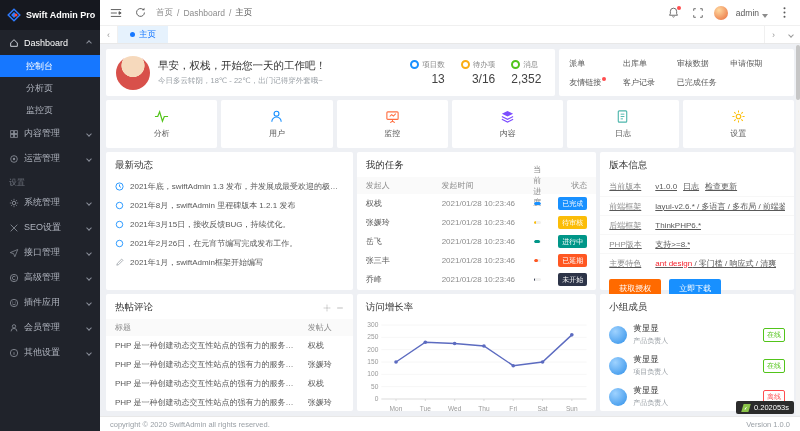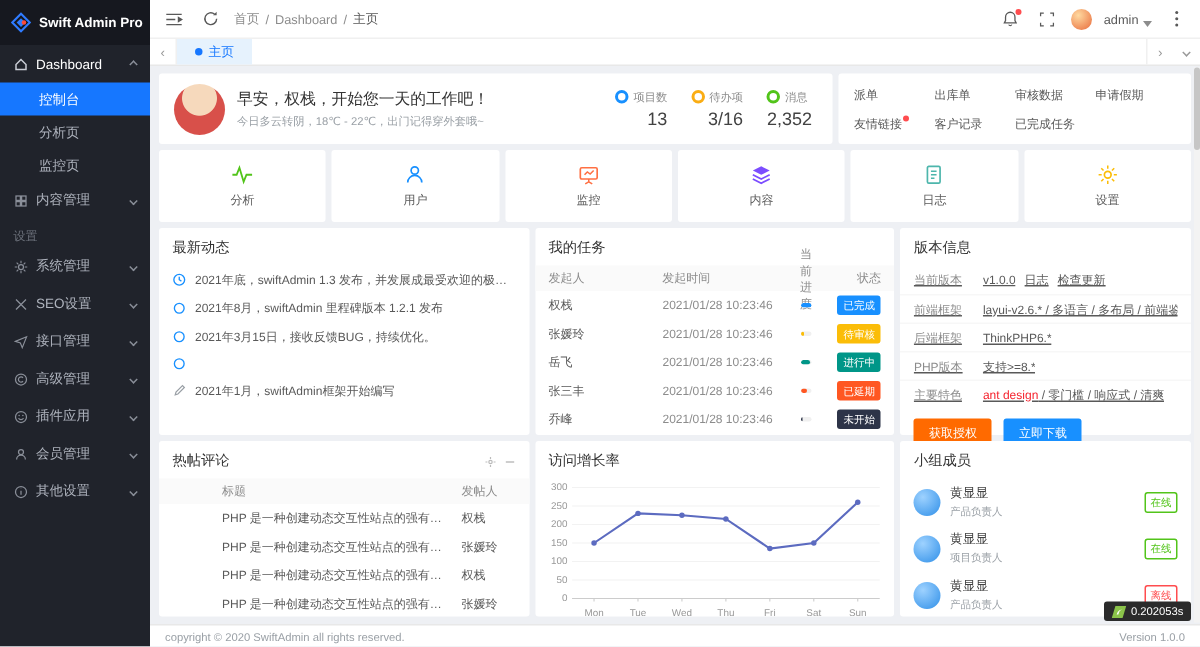--- a/index.html
+++ b/index.html
@@ -87,21 +87,21 @@
   .vrow { display:flex; align-items:center; gap:6px; padding:0 9px; height:19px; font-size:8px; color:#595959; border-top:1px solid #f7f7f7;text-decoration:underline; }
   .vrow .vl { color:#8c8c8c; width:40px; flex-shrink:0; }
   .vrow .vv { white-space:nowrap; overflow:hidden; }
   .vlink { color:#595959; cursor:pointer; }
   .hl { color:#f5222d; }
   .vbtns { display:flex; gap:8px; padding:7px 9px 0; }
   .btn { color:#fff; font-size:8px; padding:4px 10px; border-radius:2px; border:none; cursor:pointer; font-family:inherit; }
 
   .crow { display:flex; align-items:center; padding:0 9px; height:19px; font-size:8px; color:#595959; }
   .crow.head { background:#fafafa; color:#8c8c8c; height:17px; }
-  .cc-t { flex:1; white-space:nowrap; overflow:hidden; text-overflow:ellipsis; padding-right:8px;margin-left:33px; }
+  .cc-t { flex:1; white-space:nowrap; overflow:hidden; text-overflow:ellipsis; padding-right:8px; }
   .cc-a { width:36px; text-align:left; }
 
   .member { display:flex; align-items:center; gap:6px; padding:4px 9px; }
   .m-av { width:18px; height:18px; border-radius:50%; background:radial-gradient(circle at 35% 30%,#9ed2ff,#2f8fe8); flex-shrink:0; }
   .m-tx { flex:1; min-width:0; }
   .m-name { font-size:8.5px; color:#424242; }
   .m-role { font-size:7px; color:#9aa0a6; margin-top:1px; }
   .obadge { font-size:7px; border:1px solid; border-radius:2px; padding:1px 3px; background:#fff; }
 
   
@@ -148,20 +148,30 @@
     <div class="mi">
       <span>
           <svg width="10" height="10" viewBox="0 0 12 12">
             <rect x="2" y="2" width="3.5" height="3.5" fill="none" stroke="#8a8f99"></rect>
             <rect x="6.5" y="2" width="3.5" height="3.5" fill="none" stroke="#8a8f99"></rect>
             <rect x="2" y="6.5" width="3.5" height="3.5" fill="none" stroke="#8a8f99"></rect>
             <rect x="6.5" y="6.5" width="3.5" height="3.5" fill="none" stroke="#8a8f99"></rect>
           </svg>
         </span>
       <span class="lbl">内容管理</span>
+      <span class="chev"></span>
+    </div>
+    <div class="mi">
+      <span>
+          <svg width="10" height="10" viewBox="0 0 12 12">
+            <circle cx="6" cy="6" r="4" fill="none" stroke="#8a8f99"></circle>
+            <circle cx="6" cy="6" r="1.4" fill="#8a8f99"></circle>
+          </svg>
+        </span>
+      <span class="lbl">运营管理</span>
       <span class="chev"></span>
     </div>
 
     <div class="sec">设置</div>
 
     <div class="mi">
       <span>
           <svg width="10" height="10" viewBox="0 0 12 12">
             <circle cx="6" cy="6" r="2" fill="none" stroke="#8a8f99"></circle>
             <path d="M6 1v2M6 9v2M1 6h2M9 6h2M2.5 2.5l1.4 1.4M8.1 8.1l1.4 1.4M9.5 2.5L8.1 3.9M3.9 8.1L2.5 9.5" stroke="#8a8f99" stroke-width=".9"></path>
@@ -424,20 +434,21 @@
               </svg>
             </span>
           <span class="tx">2021年3月15日，接收反馈BUG，持续优化。</span>
         </div>
         <div class="news-item">
           <span>
               <svg width="9" height="9" viewBox="0 0 10 10">
                 <circle cx="5" cy="5" r="3.6" fill="none" stroke="#1890ff"></circle>
               </svg>
             </span>
+          <span class="tx">2021年2月26日，在元宵节编写完成发布工作。</span>
         </div>
         <div class="news-item">
           <span>
               <svg width="9" height="9" viewBox="0 0 10 10">
                 <path d="M2 8l.6-2L7.4 1.2l1.4 1.4L4 7.4z" fill="none" stroke="#9aa0a6" stroke-width=".9"></path>
               </svg>
             </span>
           <span class="tx">2021年1月，swiftAdmin框架开始编写</span>
         </div>
       </div>

